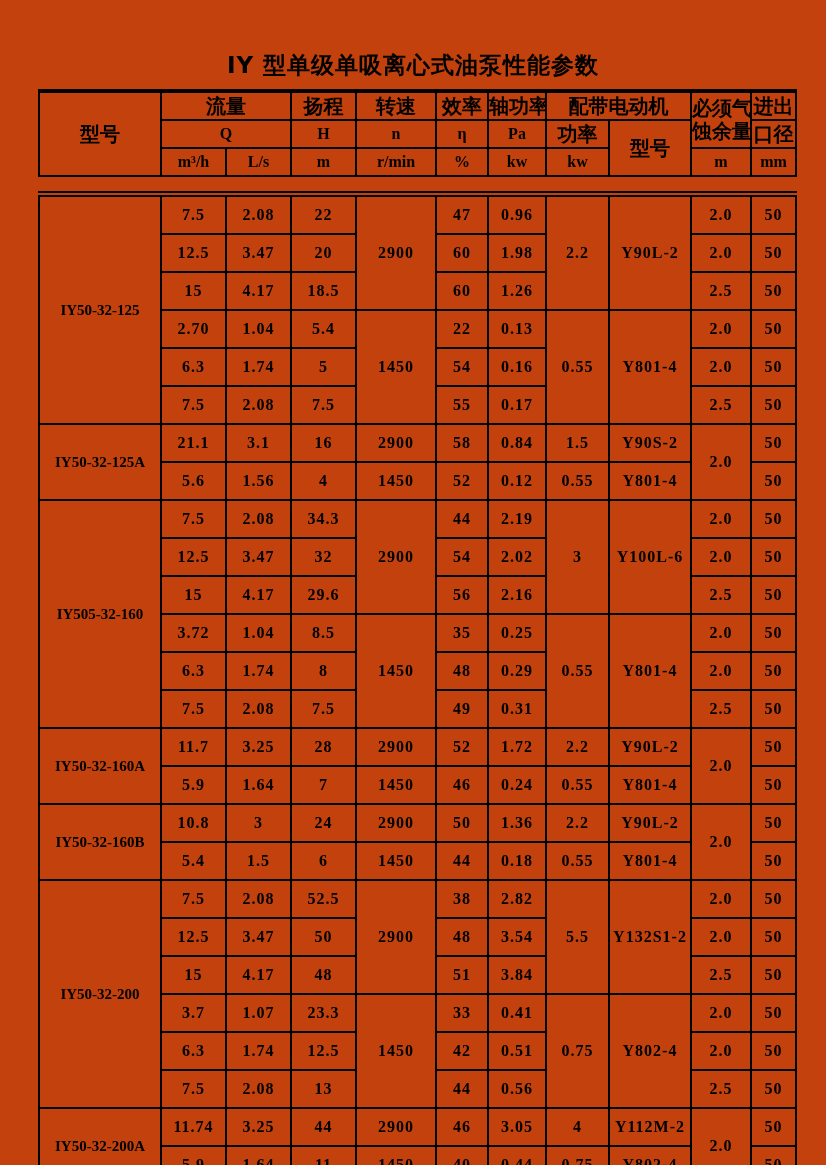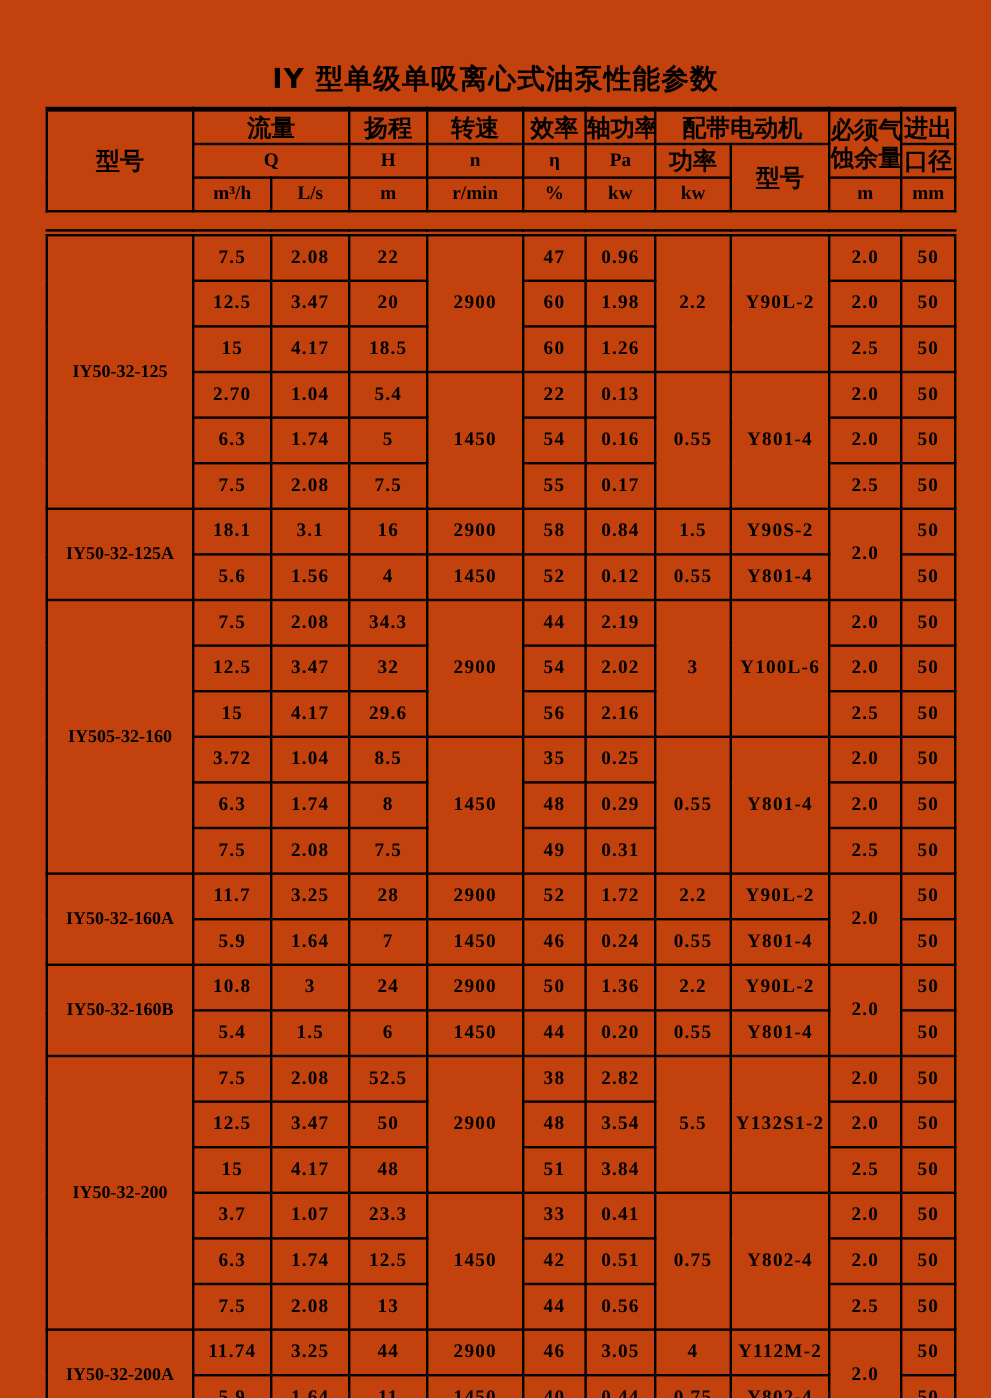--- a/index.html
+++ b/index.html
@@ -205,21 +205,21 @@
           <td>7.5</td>
           <td>2.08</td>
           <td>7.5</td>
           <td>55</td>
           <td>0.17</td>
           <td>2.5</td>
           <td>50</td>
         </tr>
         <tr>
           <td rowspan="2" class="model">IY50-32-125A</td>
-          <td>18.1</td>
+          <td>21.1</td>
           <td>3.1</td>
           <td>16</td>
           <td>2900</td>
           <td>58</td>
           <td>0.84</td>
           <td>1.5</td>
           <td>Y90S-2</td>
           <td rowspan="2">2.0</td>
           <td>50</td>
         </tr>
@@ -331,21 +331,21 @@
           <td>Y90L-2</td>
           <td rowspan="2">2.0</td>
           <td>50</td>
         </tr>
         <tr>
           <td>5.4</td>
           <td>1.5</td>
           <td>6</td>
           <td>1450</td>
           <td>44</td>
-          <td>0.20</td>
+          <td>0.18</td>
           <td>0.55</td>
           <td>Y801-4</td>
           <td>50</td>
         </tr>
         <tr>
           <td rowspan="6" class="model">IY50-32-200</td>
           <td>7.5</td>
           <td>2.08</td>
           <td>52.5</td>
           <td rowspan="3">2900</td>

